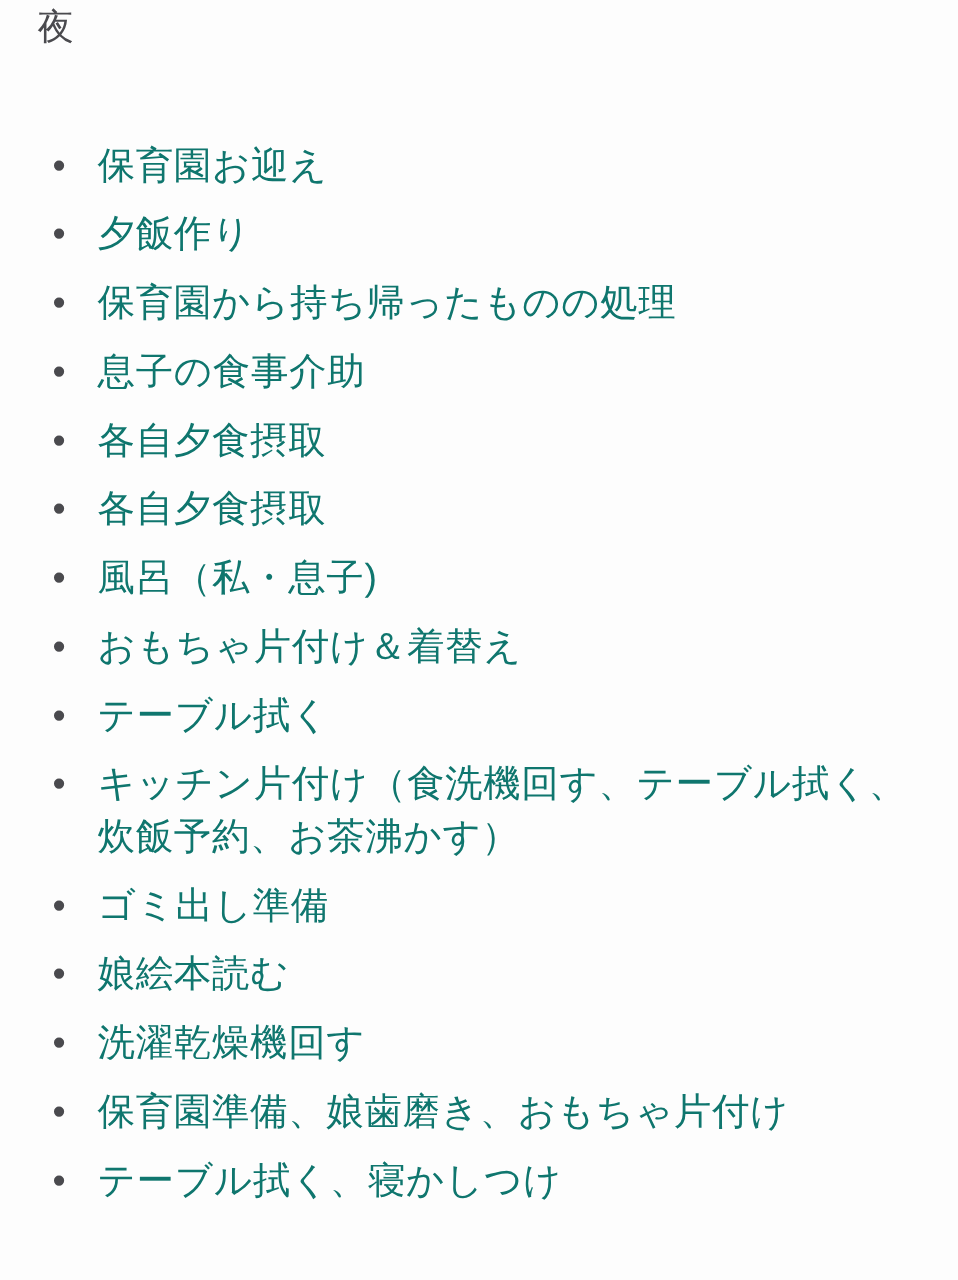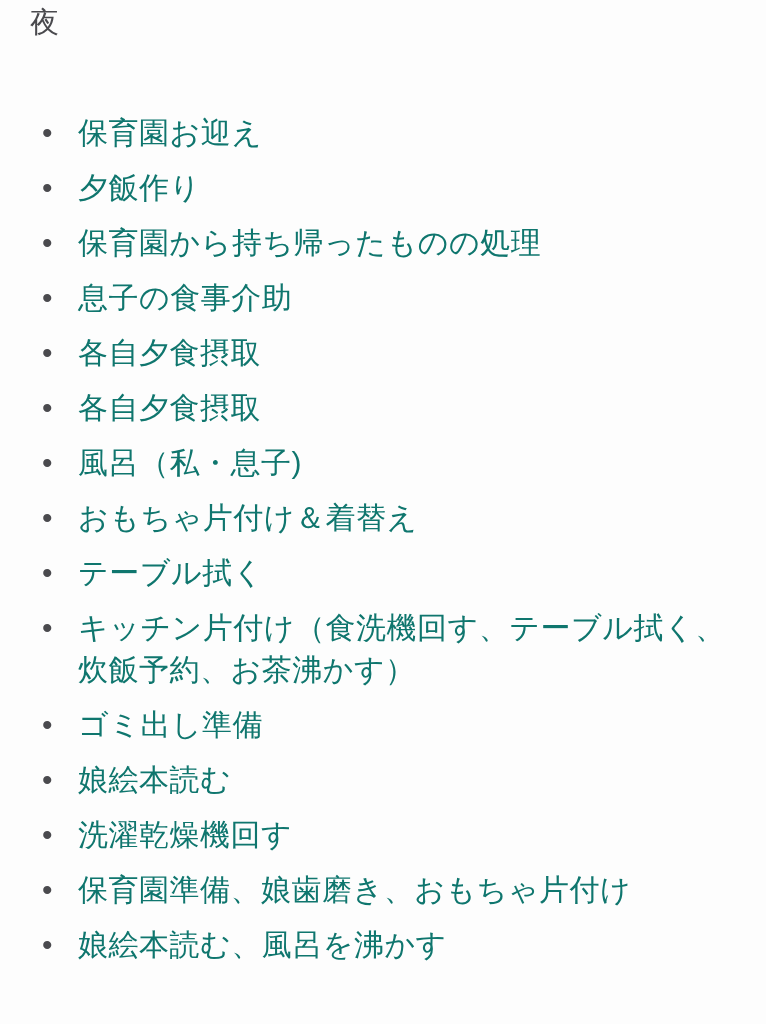--- a/index.html
+++ b/index.html
@@ -64,15 +64,15 @@
       <li>各自夕食摂取</li>
       <li>各自夕食摂取</li>
       <li>風呂（私・息子)</li>
       <li>おもちゃ片付け＆着替え</li>
       <li>テーブル拭く</li>
       <li>キッチン片付け（食洗機回す、テーブル拭く、炊飯予約、お茶沸かす）</li>
       <li>ゴミ出し準備</li>
       <li>娘絵本読む</li>
       <li>洗濯乾燥機回す</li>
       <li>保育園準備、娘歯磨き、おもちゃ片付け</li>
-      <li>娘絵本読む、風呂を沸かす</li>
+      <li>テーブル拭く、寝かしつけ</li>
     </ul>
 </div>
 
 </body></html>

